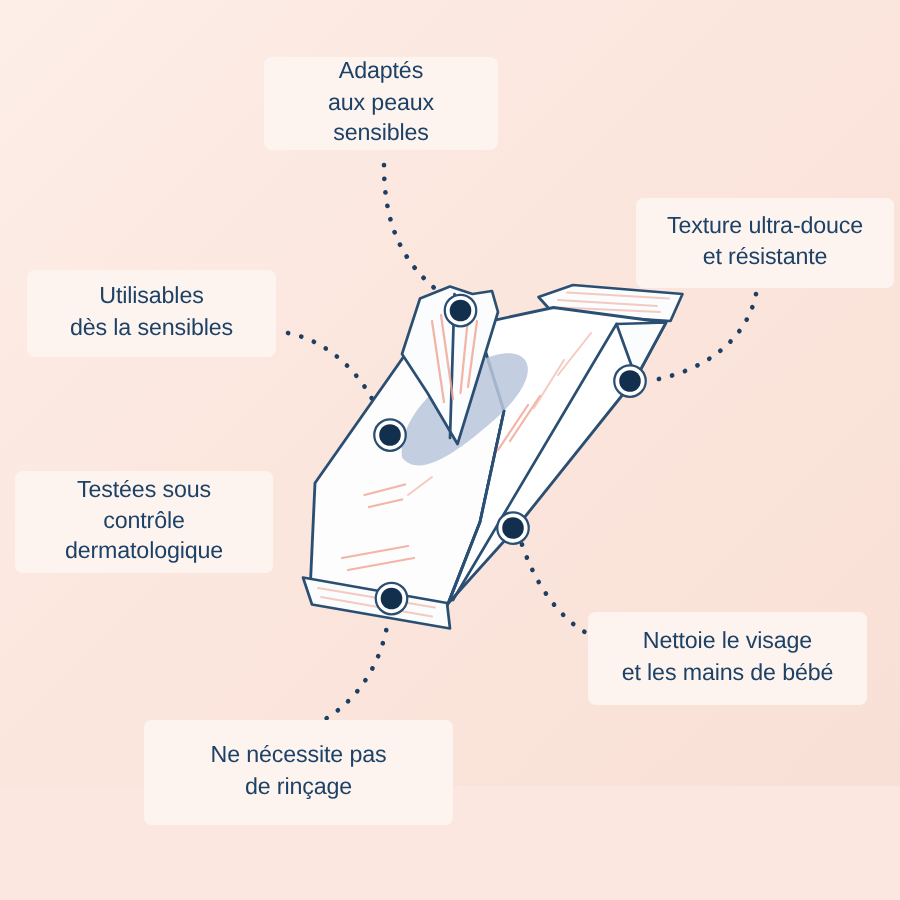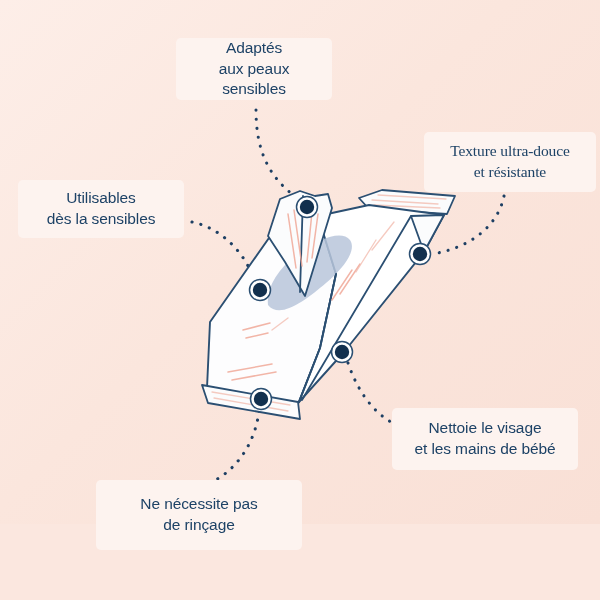--- a/index.html
+++ b/index.html
@@ -32,21 +32,21 @@
     display: flex;
     align-items: center;
     justify-content: center;
     padding: 9px 14px;
     box-sizing: border-box;
     letter-spacing: -0.1px;
   }
   .chip span { display: block; white-space: pre-line; }
 
   #chip-adaptes        { left: 176px; top: 38px;  width: 156px; height: 62px; }
-  #chip-texture        { left: 424px; top: 132px; width: 172px; height: 60px; font-family: Liberation Serif, serif; }
+  #chip-texture        { left: 424px; top: 132px; width: 172px; height: 60px; }
   #chip-utilisables    { left: 18px;  top: 180px; width: 166px; height: 58px; }
   #chip-testees        { left: 10px;  top: 314px; width: 172px; height: 68px; }
   #chip-nettoie        { left: 392px; top: 408px; width: 186px; height: 62px; }
   #chip-rincage        { left: 96px;  top: 480px; width: 206px; height: 70px; }
 
   
   #art {
     position: absolute;
     left: 0; top: 0;
     width: 600px;
@@ -152,20 +152,25 @@
   <div class="chip" id="chip-texture">
     <span>Texture ultra-douce
 et résistante</span>
   </div>
 
   <div class="chip" id="chip-utilisables">
     <span>Utilisables
 dès la sensibles</span>
   </div>
 
+  <div class="chip" id="chip-testees">
+    <span>Testées sous
+contrôle
+dermatologique</span>
+  </div>
 
   <div class="chip" id="chip-nettoie">
     <span>Nettoie le visage
 et les mains de bébé</span>
   </div>
 
   <div class="chip" id="chip-rincage">
     <span>Ne nécessite pas
 de rinçage</span>
   </div>

